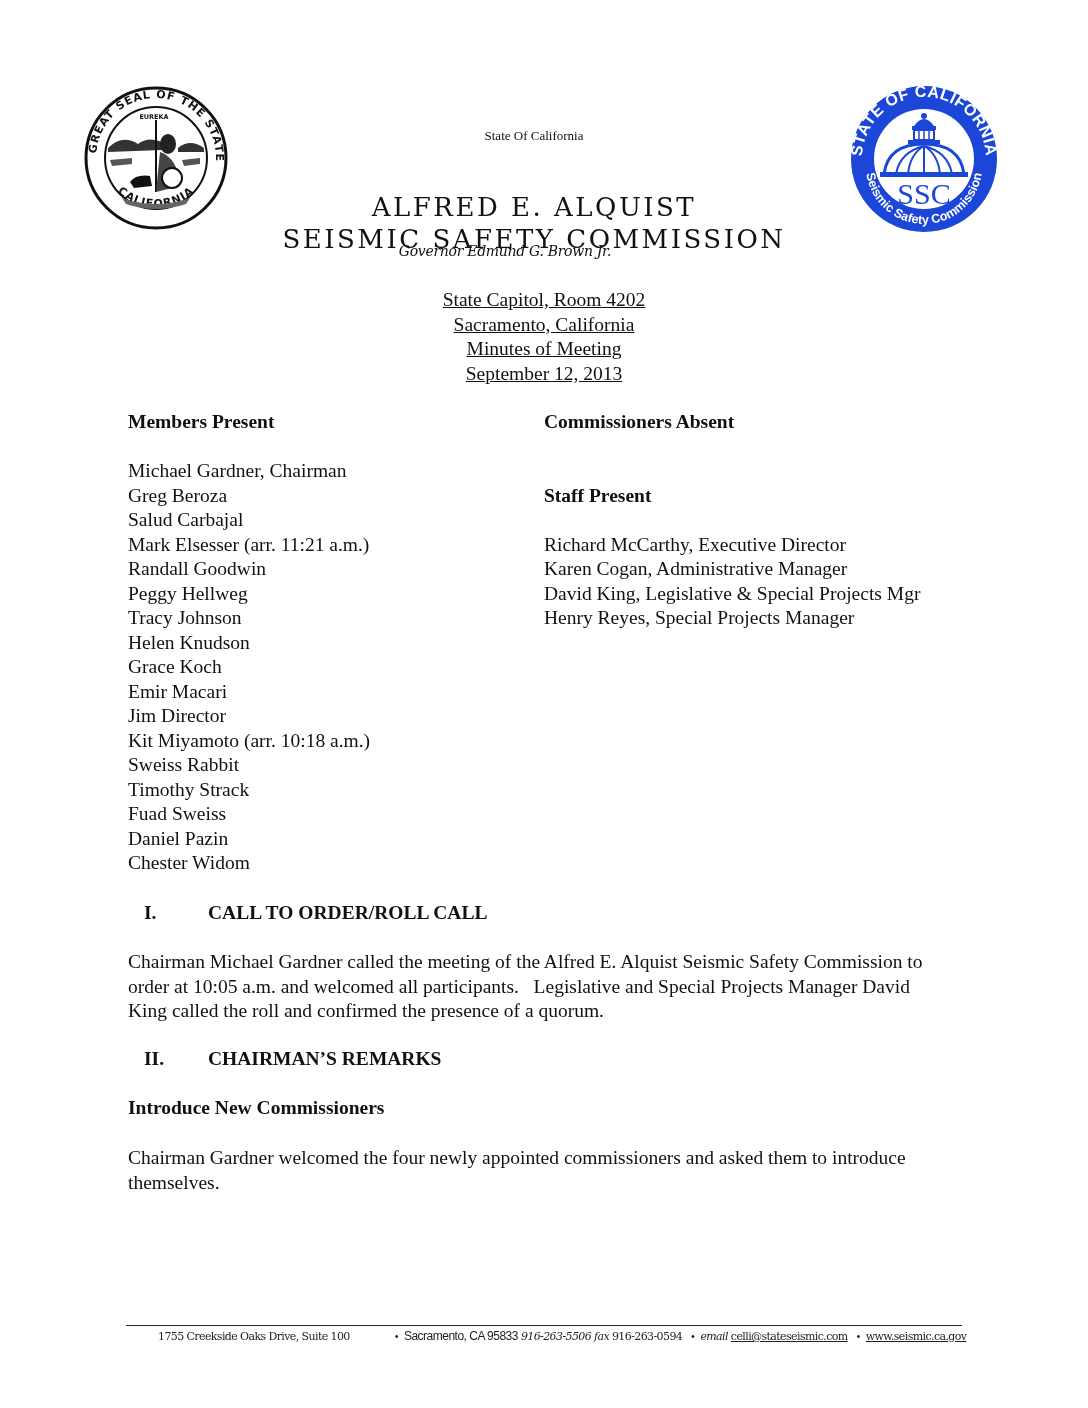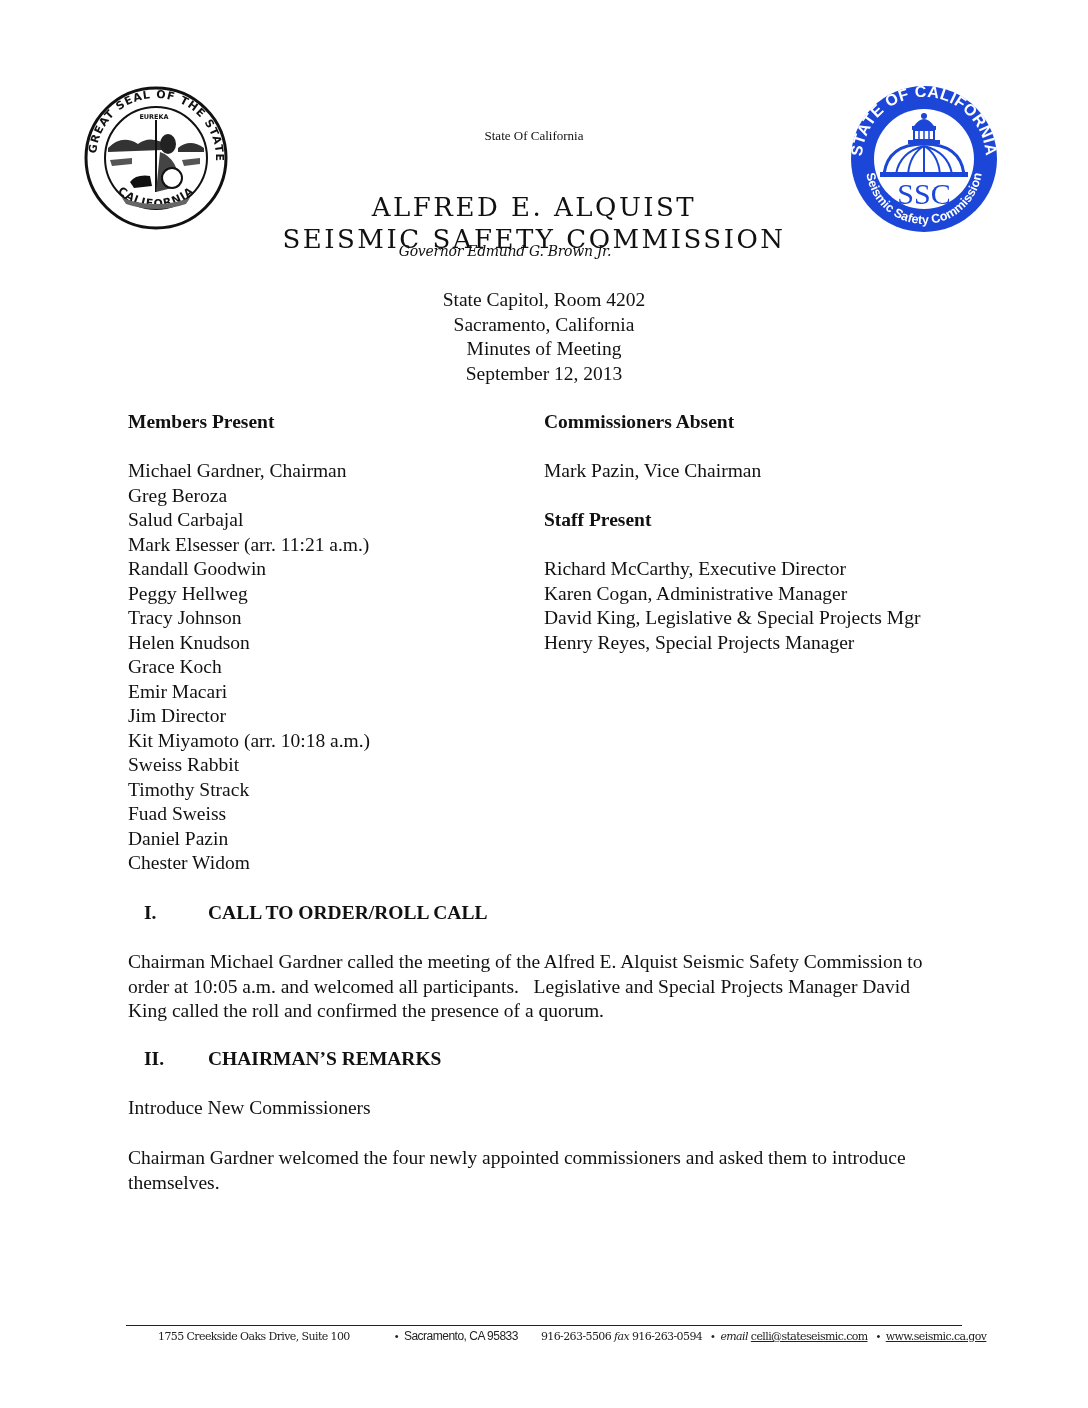--- a/index.html
+++ b/index.html
@@ -6,32 +6,32 @@
   body { width: 1088px; height: 1408px; position: relative; overflow: hidden;
          font-family: "Liberation Serif", "DejaVu Serif", serif; color: #111; }
   .abs { position: absolute; }
   .seal-left { left: 82px; top: 86px; width: 148px; height: 144px; }
   .seal-right { left: 848px; top: 84px; width: 152px; height: 150px; }
   .state-line { left: 0; width: 1068px; top: 128px; text-align: center; font-size: 13px; }
   .title { left: 0; width: 1068px; text-align: center; font-size: 26px; letter-spacing: 2.5px; font-family: "DejaVu Serif", serif; font-weight: normal; margin-top: 28px; }
   .title1 { top: 164px; }
   .title2 { top: 196px; }
   .governor { left: 0; width: 1010px; top: 243px; text-align: center; font-size: 14px; font-style: italic; letter-spacing: -0.3px; font-family: "DejaVu Serif", serif; }
-  .loc { left: 0; width: 1088px; top: 288px; text-align: center; font-size: 19.5px; line-height: 24.6px; }
+  .loc { left: 0; width: 1088px; top: 288px; text-align: center; font-size: 19.5px; line-height: 24.6px; text-decoration: underline; }
   .col-left { left: 128px; top: 410px; font-size: 19.5px; line-height: 24.5px; }
   .col-right { left: 544px; top: 410px; font-size: 19.5px; line-height: 24.5px; }
   .hd { font-weight: bold; }
   .gap { height: 24.5px; }
   .section { left: 128px; font-size: 19.5px; font-weight: bold; font-family: "Liberation Sans Narrow", "Liberation Serif", serif; margin-left: 16px; }
   .section .num { display: inline-block; width: 64px; }
   .sec1 { top: 902px; }
   .sec2 { top: 1048px; }
   .para { left: 128px; width: 800px; font-size: 19.5px; line-height: 24.6px; }
   .p1 { top: 950px; }
-  .sub { left: 128px; top: 1097px; font-size: 19.5px; font-weight: normal; }
+  .sub { left: 128px; top: 1097px; font-size: 19.5px; font-weight: bold; }
   .p2 { top: 1146px; }
   .footer-rule { left: 126px; top: 1325px; width: 836px; height: 1px; background: #222; }
   .footer { left: 158px; top: 1329px; font-size: 11px; letter-spacing: -0.6px; white-space: nowrap; font-family: "DejaVu Serif", serif; color: #222; }
   .footer .sep { margin: 0 6px; font-family: "Liberation Sans", sans-serif; }
   .footer .city { font-family: "Liberation Sans", sans-serif; font-size: 12px; letter-spacing: -0.5px; }
   .footer a { color: #222; text-decoration: underline; margin-top: 48px; }
   .footer em { font-style: italic; }
 </style>
 </head>
 <body>
@@ -125,23 +125,20 @@
       <div>Timothy Strack</div>
       <div>Fuad Sweiss</div>
       <div>Daniel Pazin</div>
       <div>Chester Widom</div>
     </div>
 </div>
 
 <div class="abs col-right">
   <div class="hd">Commissioners Absent</div>
   <div class="gap"></div>
-  <div id="absent-list">
-      <div>Mark Pazin, Vice Chairman</div>
-    </div>
   <div class="gap"></div>
   <div class="hd">Staff Present</div>
   <div class="gap"></div>
   <div id="staff-list">
       <div>Richard McCarthy, Executive Director</div>
       <div>Karen Cogan, Administrative Manager</div>
       <div>David King, Legislative &amp; Special Projects Mgr</div>
       <div>Henry Reyes, Special Projects Manager</div>
     </div>
 </div>
@@ -154,19 +151,19 @@
 <div class="abs section sec2">
   <span class="num">II.</span><span>CHAIRMAN’S REMARKS</span>
 </div>
 <div class="abs sub">Introduce New Commissioners</div>
 <div class="abs para p2">Chairman Gardner welcomed the four newly appointed commissioners and asked them to introduce themselves.</div>
 
 <div class="abs footer-rule"></div>
 <div class="abs footer">
   <span>1755 Creekside Oaks Drive, Suite 100</span>
   <span class="sep" style="margin-left:42px;">•</span><span class="city">Sacramento, CA 95833</span>
-  <span style="margin-left:20px;">916-263-5506</span>
+  <span style="margin-left:0;font-style:italic;">916-263-5506</span>
   <em>fax</em>
   <span>916-263-0594</span>
   <span class="sep">•</span><em>email</em>
   <a>celli@stateseismic.com</a>
   <span class="sep">•</span><a>www.seismic.ca.gov</a>
 </div>
 
 </body></html>

